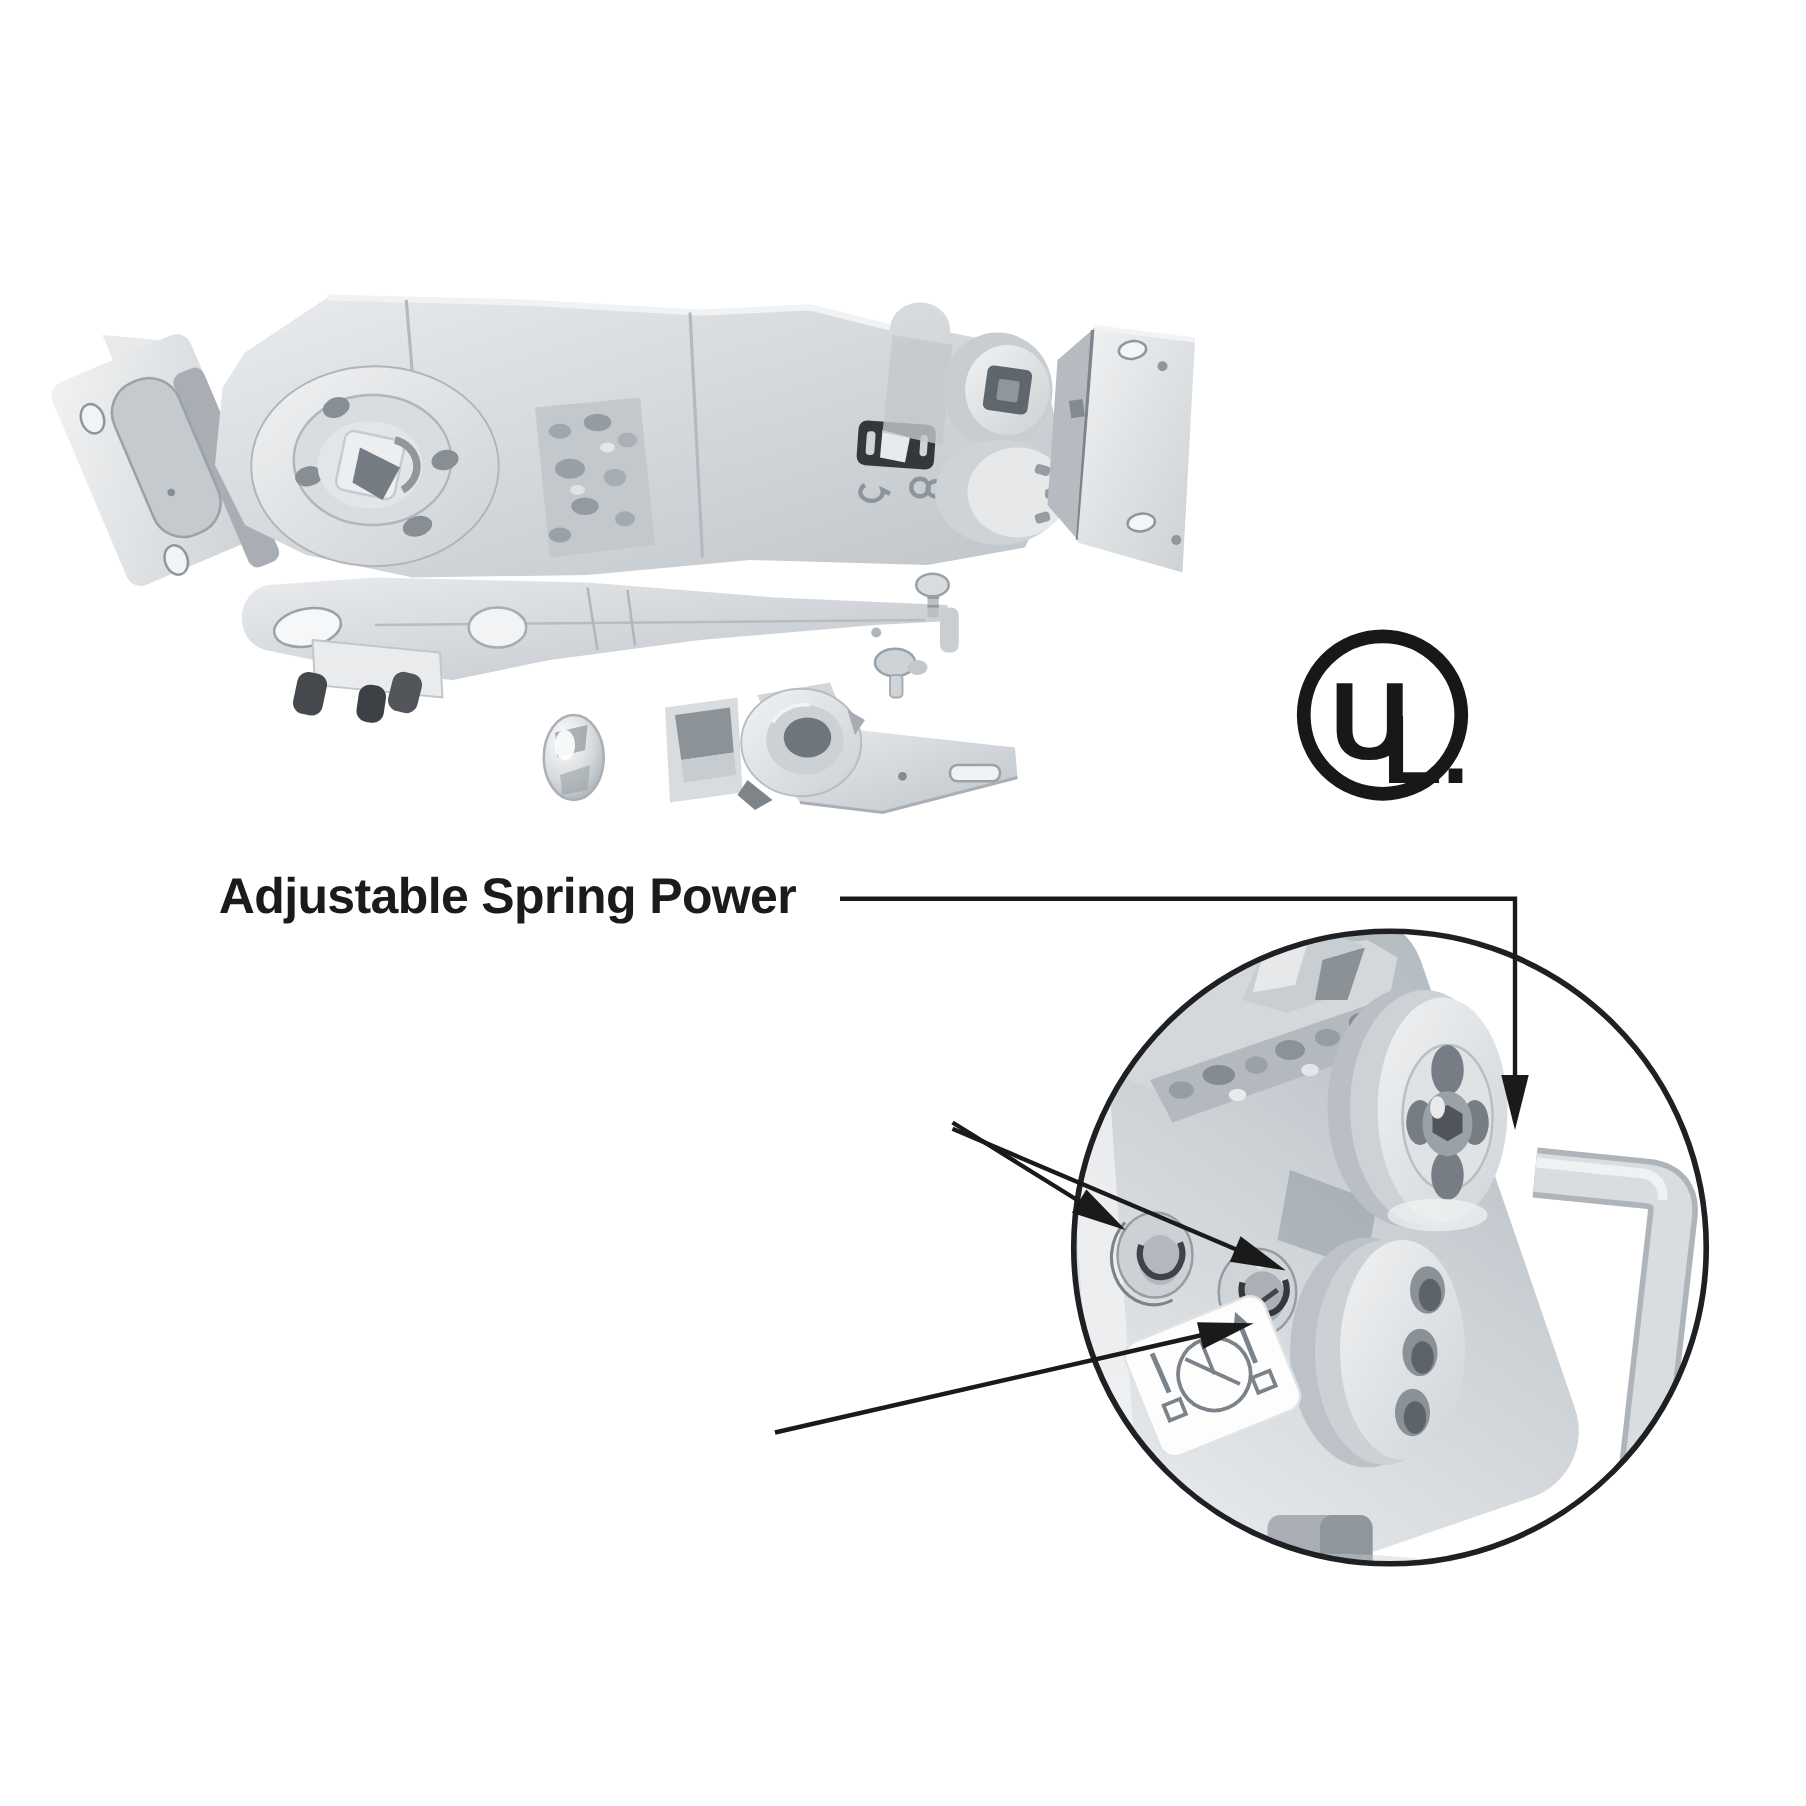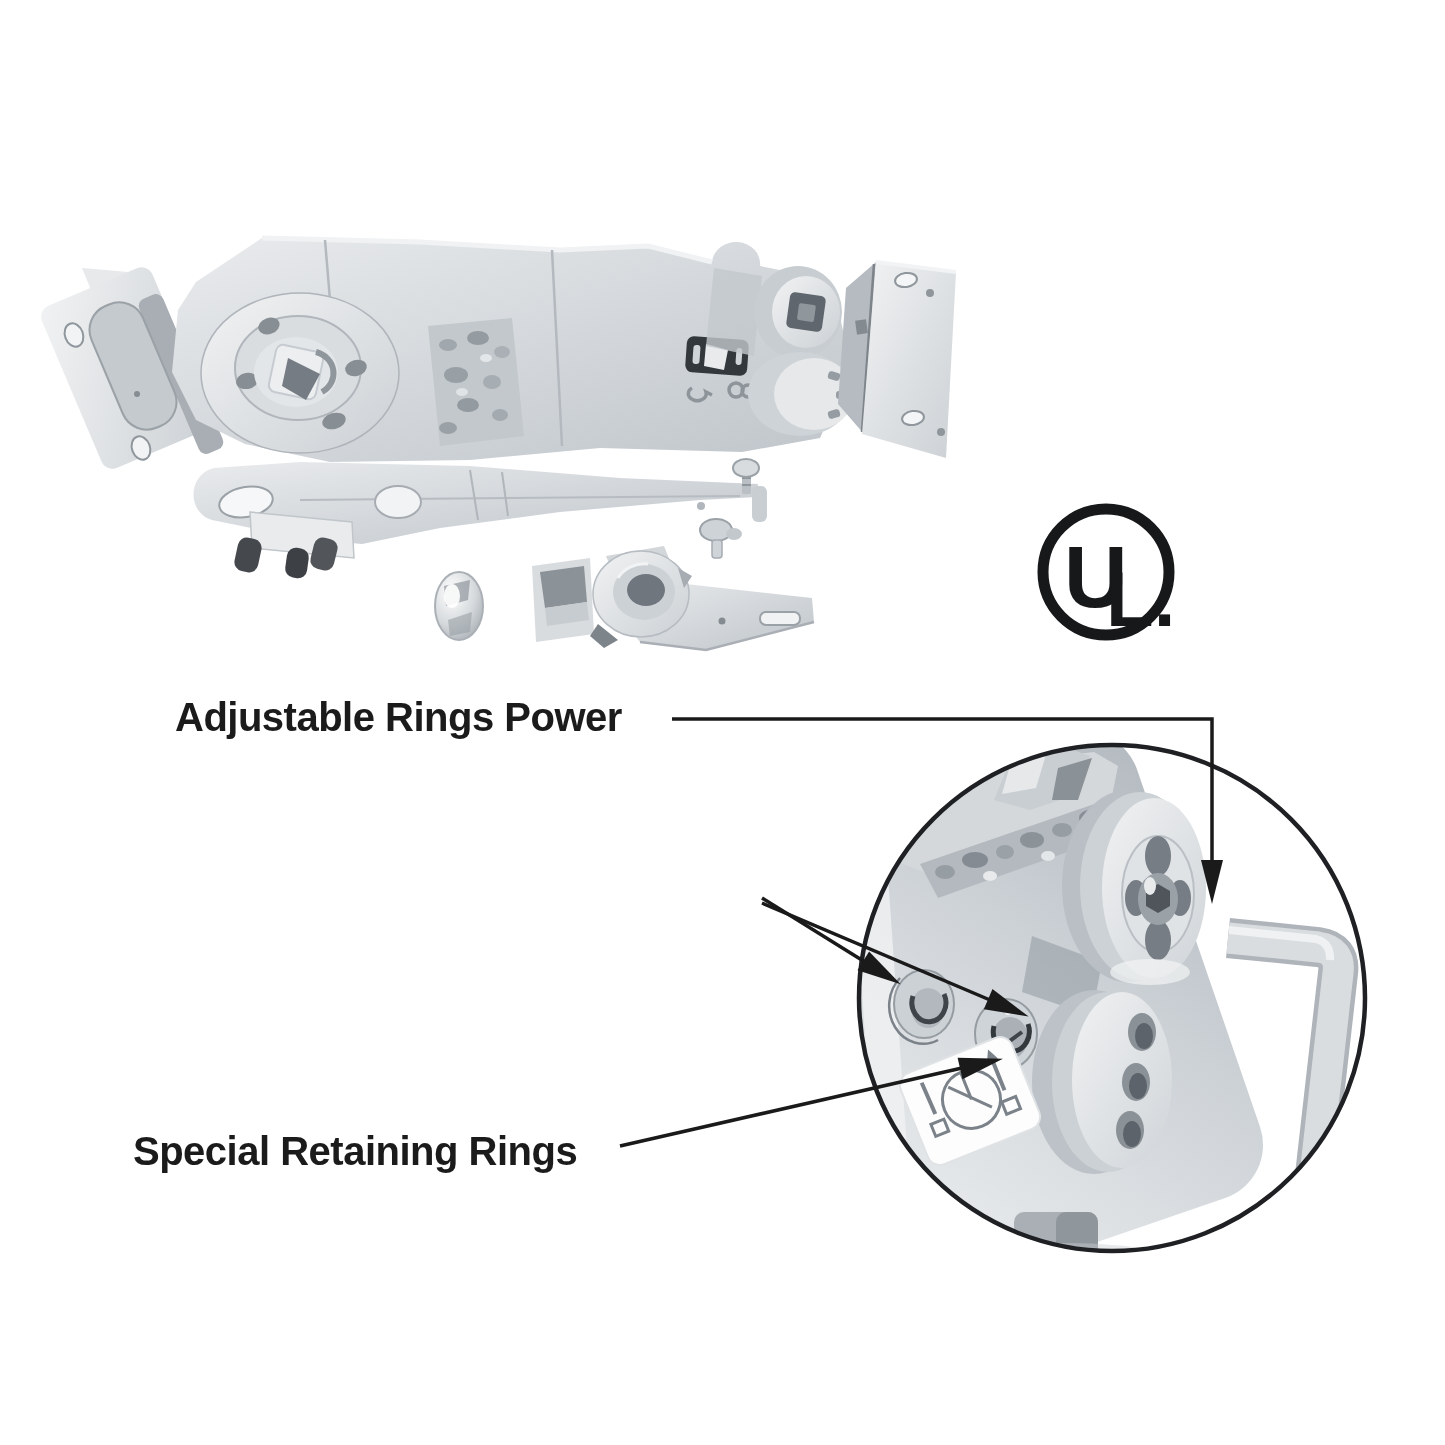--- a/index.html
+++ b/index.html
@@ -303,15 +303,14 @@
     </g>
 
     <g stroke="#1a1a1a" stroke-width="3.5" fill="none">
       <path d="M 672,719 L 1212,719 L 1212,862" marker-end="url(#arrowM)"></path>
       <path d="M 762,898 L 865,962" marker-end="url(#arrowM)"></path>
       <path d="M 762,903 L 990,1000" marker-end="url(#arrowM)"></path>
       <path d="M 620,1146 L 962,1068" marker-end="url(#arrowM)"></path>
     </g>
   </svg>
 
-  <div class="callout-label" id="label-spring">Adjustable Rings Power</div>
-  <div class="callout-label" id="label-rings">Special Retaining Rings</div>
+  <div class="callout-label" id="label-spring">Adjustable Spring Power</div>
 </div>
 
 </body></html>

